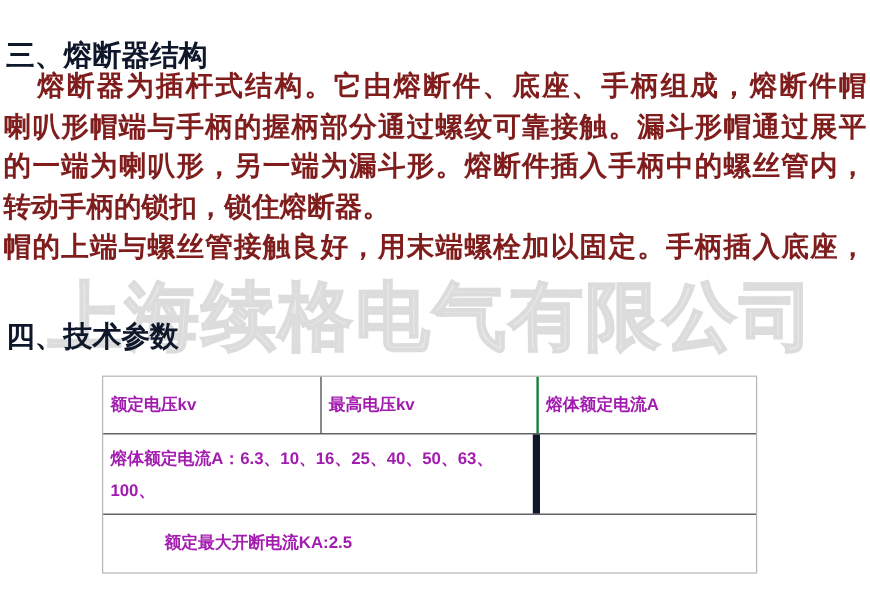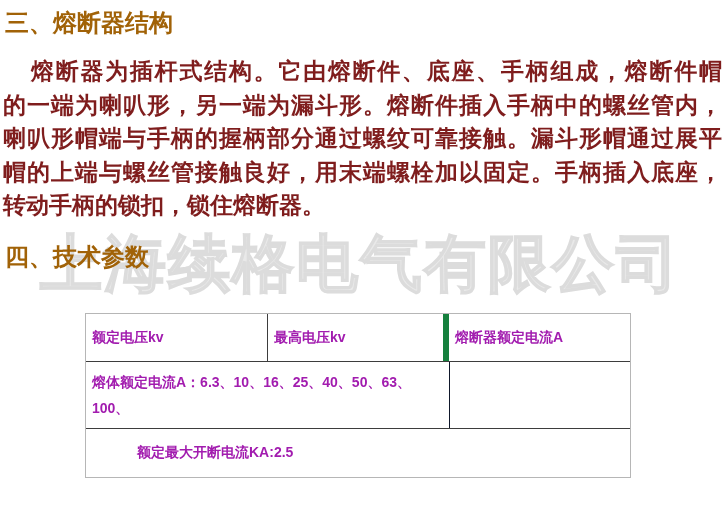--- a/index.html
+++ b/index.html
@@ -21,24 +21,25 @@
     font-weight: bold;
     letter-spacing: 2px;
     white-space: nowrap;
     color: #e9e9e9;
     -webkit-text-stroke: 1.5px #dcdcdc;
   }
   .heading {
     position: absolute;
     left: 5px;
     z-index: 1;
-    color: #a16207;
+    color: #0f172a;
     font-weight: bold;
     font-size: 24px;
     white-space: nowrap;
+    margin-top: 23px;
   }
   .h3pos { top: 7px; }
   .h4pos { top: 241px; font-family: Liberation Mono, monospace; }
   .para {
     position: absolute;
     left: 3px;
     top: 55px;
     width: 719px;
     z-index: 1;
     color: #7f1d1d;
@@ -65,57 +66,57 @@
     border: 1px solid #b6b6b6;
     font-size: 14px;
     font-weight: bold;
     color: #a21caf;
     font-family: Liberation Sans, sans-serif;
   }
   .trow { display: flex; }
   .r1 { height: 48px; border-bottom: 1px solid #3d3d3d; }
   .r1 .cell { display: flex; align-items: center; padding-left: 6px; }
   .c1 { width: 182px; border-right: 1px solid #3d3d3d; }
-  .c2 { width: 181px; border-right: 6px solid #15803d; }
+  .c2 { width: 181px; border-right: 2px solid #15803d; }
   .c3 { flex: 1; }
   .r2 { height: 67px; border-bottom: 1px solid #3d3d3d; }
   .wide {
     width: 364px;
-    border-right: 1px solid #0f172a;
+    border-right: 6px solid #0f172a;
     padding: 7px 10px 0 6px;
     line-height: 26px;
   }
   .c3b { flex: 1; padding: 7px 4px 0 6px; line-height: 26px; }
   .r3 { height: 48px; }
   .full { flex: 1; display: flex; align-items: center; padding-left: 6px; margin-left: 45px; }
 </style>
 </head>
 <body>
 
 <div class="page">
 
   <div class="watermark">上海续格电气有限公司</div>
 
   <div class="heading h3pos">三、熔断器结构</div>
 
   <div class="para">
     <div class="pline indent just">熔断器为插杆式结构。它由熔断件、底座、手柄组成，熔断件帽</div>
+    <div class="pline just">喇叭形帽端与手柄的握柄部分通过螺纹可靠接触。漏斗形帽通过展平</div>
     <div class="pline just">的一端为喇叭形，另一端为漏斗形。熔断件插入手柄中的螺丝管内，</div>
-    <div class="pline just">喇叭形帽端与手柄的握柄部分通过螺纹可靠接触。漏斗形帽通过展平</div>
+    <div class="pline">转动手柄的锁扣，锁住熔断器。</div>
     <div class="pline just">帽的上端与螺丝管接触良好，用末端螺栓加以固定。手柄插入底座，</div>
-    <div class="pline">转动手柄的锁扣，锁住熔断器。</div>
   </div>
 
   <div class="heading h4pos">四、技术参数</div>
 
   <div class="spec-table">
     <div class="trow r1">
       <div class="cell c1">额定电压kv</div>
       <div class="cell c2">最高电压kv</div>
-      <div class="cell c3">熔断器额定电流A</div>
+      <div class="cell c3">熔体额定电流A</div>
     </div>
     <div class="trow r2">
       <div class="cell wide">
         <div>熔体额定电流A：6.3、10、16、25、40、50、63、100、</div>
       </div>
     </div>
     <div class="trow r3">
       <div class="cell full">额定最大开断电流KA:2.5</div>
     </div>
   </div>

